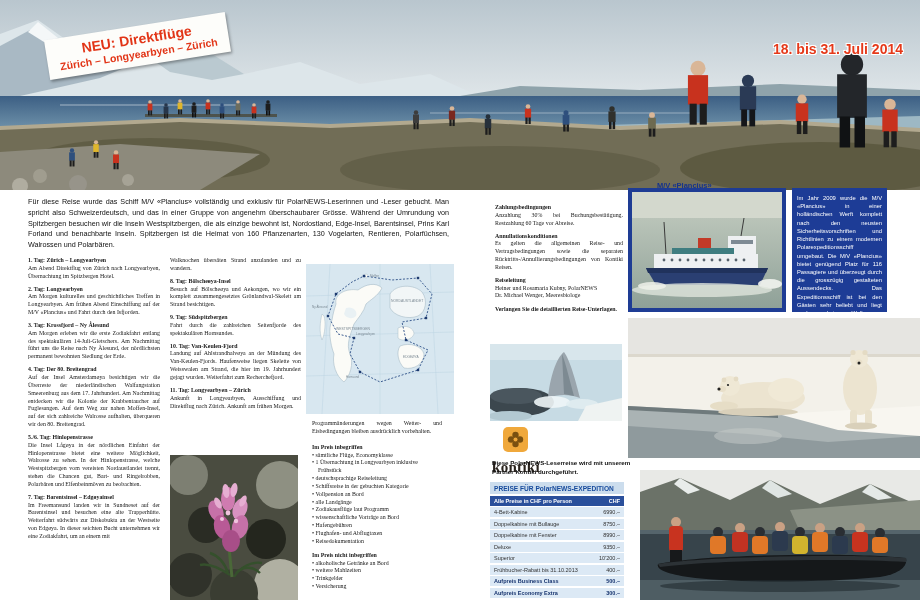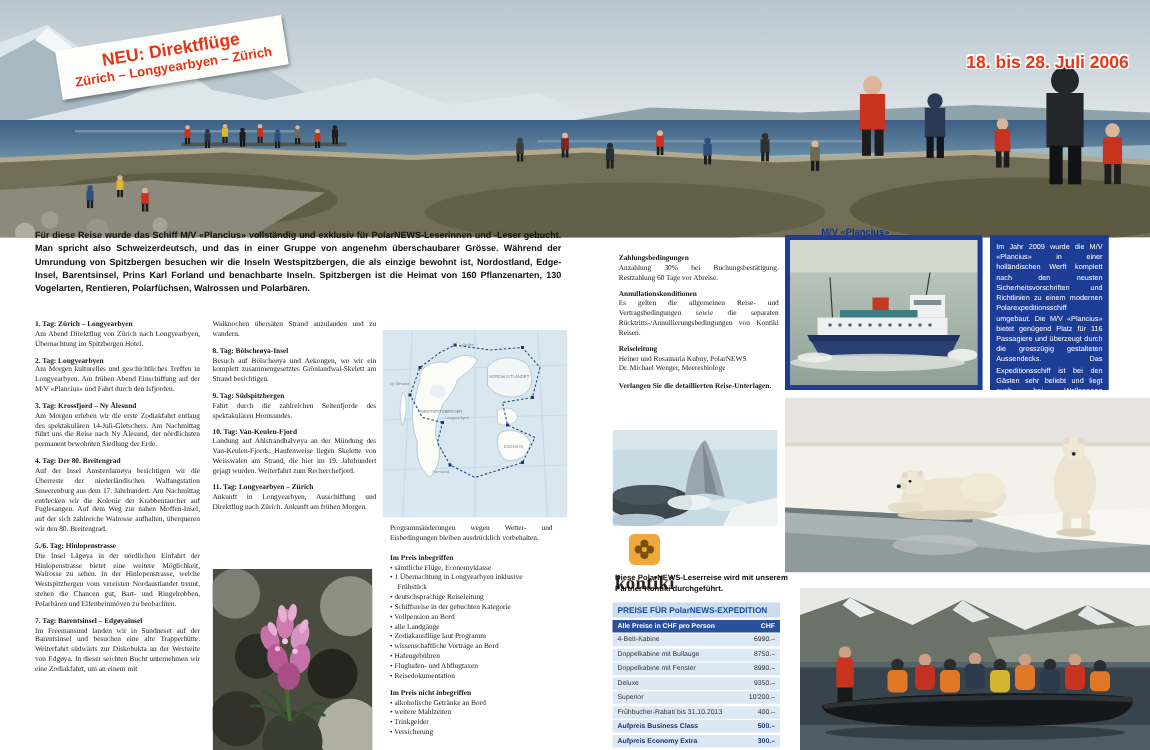--- a/index.html
+++ b/index.html
@@ -11,21 +11,21 @@
   .hero-title{position:absolute;right:14px;top:5px;font-size:31px;font-weight:bold;color:#fff;
         letter-spacing:-.5px;white-space:nowrap;
         text-shadow:2px 2px 0 #e5391a,-1px -1px 0 rgba(229,57,26,.55),1px -1px 0 rgba(229,57,26,.45),-1px 1px 0 rgba(229,57,26,.45);}
   .hero-date{position:absolute;right:17px;top:41px;font-size:14px;font-weight:bold;color:#e5391a;white-space:nowrap;
         text-shadow:1px 1px 0 #fff,-1px -1px 0 #fff,1px -1px 0 #fff,-1px 1px 0 #fff;}
   .banner{position:absolute;left:46px;top:26px;transform:rotate(-9deg);background:#fdfdfa;
         padding:5px 12px 6px;text-align:center;box-shadow:1px 2px 3px rgba(0,0,0,.35);}
   .banner-l1{font-size:14px;font-weight:bold;color:#e23517;}
   .banner-l2{font-size:10.5px;font-weight:bold;color:#e23517;margin-top:1px;}
   
-  .intro{position:absolute;left:28px;top:183px;width:421px;font-size:7.2px;font-weight:bold;
+  .intro{position:absolute;left:28px;top:197px;width:421px;font-size:7.2px;font-weight:normal;
         line-height:1.5;color:#101010;text-align:justify;}
   
   .col{position:absolute;font-family:"Liberation Serif",serif;font-size:5.9px;line-height:1.33;
         color:#191919;text-align:justify;}
   .col1{left:28px;top:257px;width:132px;}
   .col2{left:170px;top:257px;width:131px;}
   .col3{left:312px;top:420px;width:130px;}
   .col4{left:495px;top:204px;width:128px;}
   .entry{margin-bottom:5px;}
   .entry .heading{font-weight:bold;}
@@ -254,21 +254,21 @@
             <rect x="0.4" y="10.4" width="1.7" height="5" fill="#101214"></rect>
           </g>
         <g transform="translate(890,98) scale(3.2)">
             <circle cx="0" cy="2" r="1.8" fill="#d9b697"></circle>
             <path d="M-2.4,3.6 h4.8 v7 h-4.8 z" fill="#c8321e"></path>
             <rect x="-2" y="10.4" width="1.7" height="5" fill="#1d1d1d"></rect>
             <rect x="0.4" y="10.4" width="1.7" height="5" fill="#1d1d1d"></rect>
           </g>
       </g>
     </svg>
-    <div class="hero-date">18. bis 28. Juli 2006</div>
+    <div class="hero-date">18. bis 31. Juli 2014</div>
     <div class="banner">
       <div class="banner-l1">NEU: Direktflüge</div>
       <div class="banner-l2">Zürich – Longyearbyen – Zürich</div>
     </div>
   </div>
 
   <div class="intro">Für diese Reise wurde das Schiff M/V «Plancius» vollständig und exklusiv für PolarNEWS-Leserinnen und -Leser gebucht. Man spricht also Schweizerdeutsch, und das in einer Gruppe von angenehm überschaubarer Grösse. Während der Umrundung von Spitzbergen besuchen wir die Inseln Westspitzbergen, die als einzige bewohnt ist, Nordostland, Edge-Insel, Barentsinsel, Prins Karl Forland und benachbarte Inseln. Spitzbergen ist die Heimat von 160 Pflanzenarten, 130 Vogelarten, Rentieren, Polarfüchsen, Walrossen und Polarbären.</div>
 
   <div class="col col1">
 

